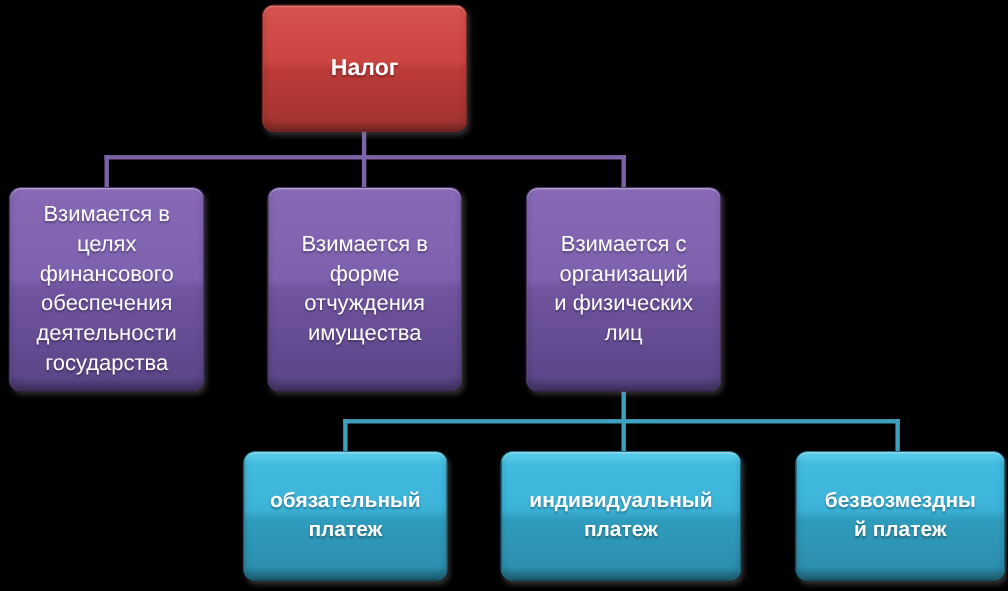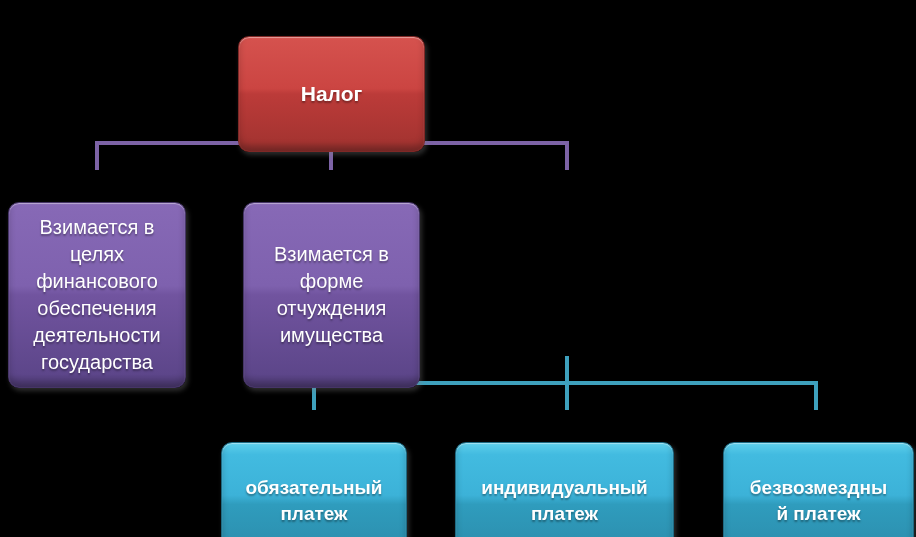--- a/index.html
+++ b/index.html
@@ -23,21 +23,20 @@
     align-items: center;
     justify-content: center;
     text-align: center;
     color: var(--text, #ffffff);
     white-space: pre-line;
     text-shadow: 0 2px 2px rgba(0,0,0,0.35);
     box-shadow:
       inset 0 1px 1px rgba(255,255,255,0.45),
       inset 0 -5px 7px rgba(0,0,0,0.22),
       2px 3px 5px rgba(130,130,130,0.35);
-    margin-top: 32px;
   }
   .node-root {
     left: 238px; top: 4px; width: 187px; height: 116px;
     background: linear-gradient(#d5524e 0%, #cb4542 45%, #bc3b39 50%, #a53431 92%, #8f2f2d 100%);
     border: 1px solid #7e2826;
     font-size: 21px;
     font-weight: bold;
   }
   .node-purple {
     top: 170px; width: 178px; height: 186px;
@@ -100,20 +99,24 @@
 финансового
 обеспечения
 деятельности
 государства</div>
 
   <div class="node node-purple node-p2">Взимается в
 форме
 отчуждения
 имущества</div>
 
+  <div class="node node-purple node-p3">Взимается с
+организаций
+и физических
+лиц</div>
 
   <div class="node node-cyan node-c1">обязательный
 платеж</div>
 
   <div class="node node-cyan node-c2">индивидуальный
 платеж</div>
 
   <div class="node node-cyan node-c3">безвозмездны
 й платеж</div>
 

